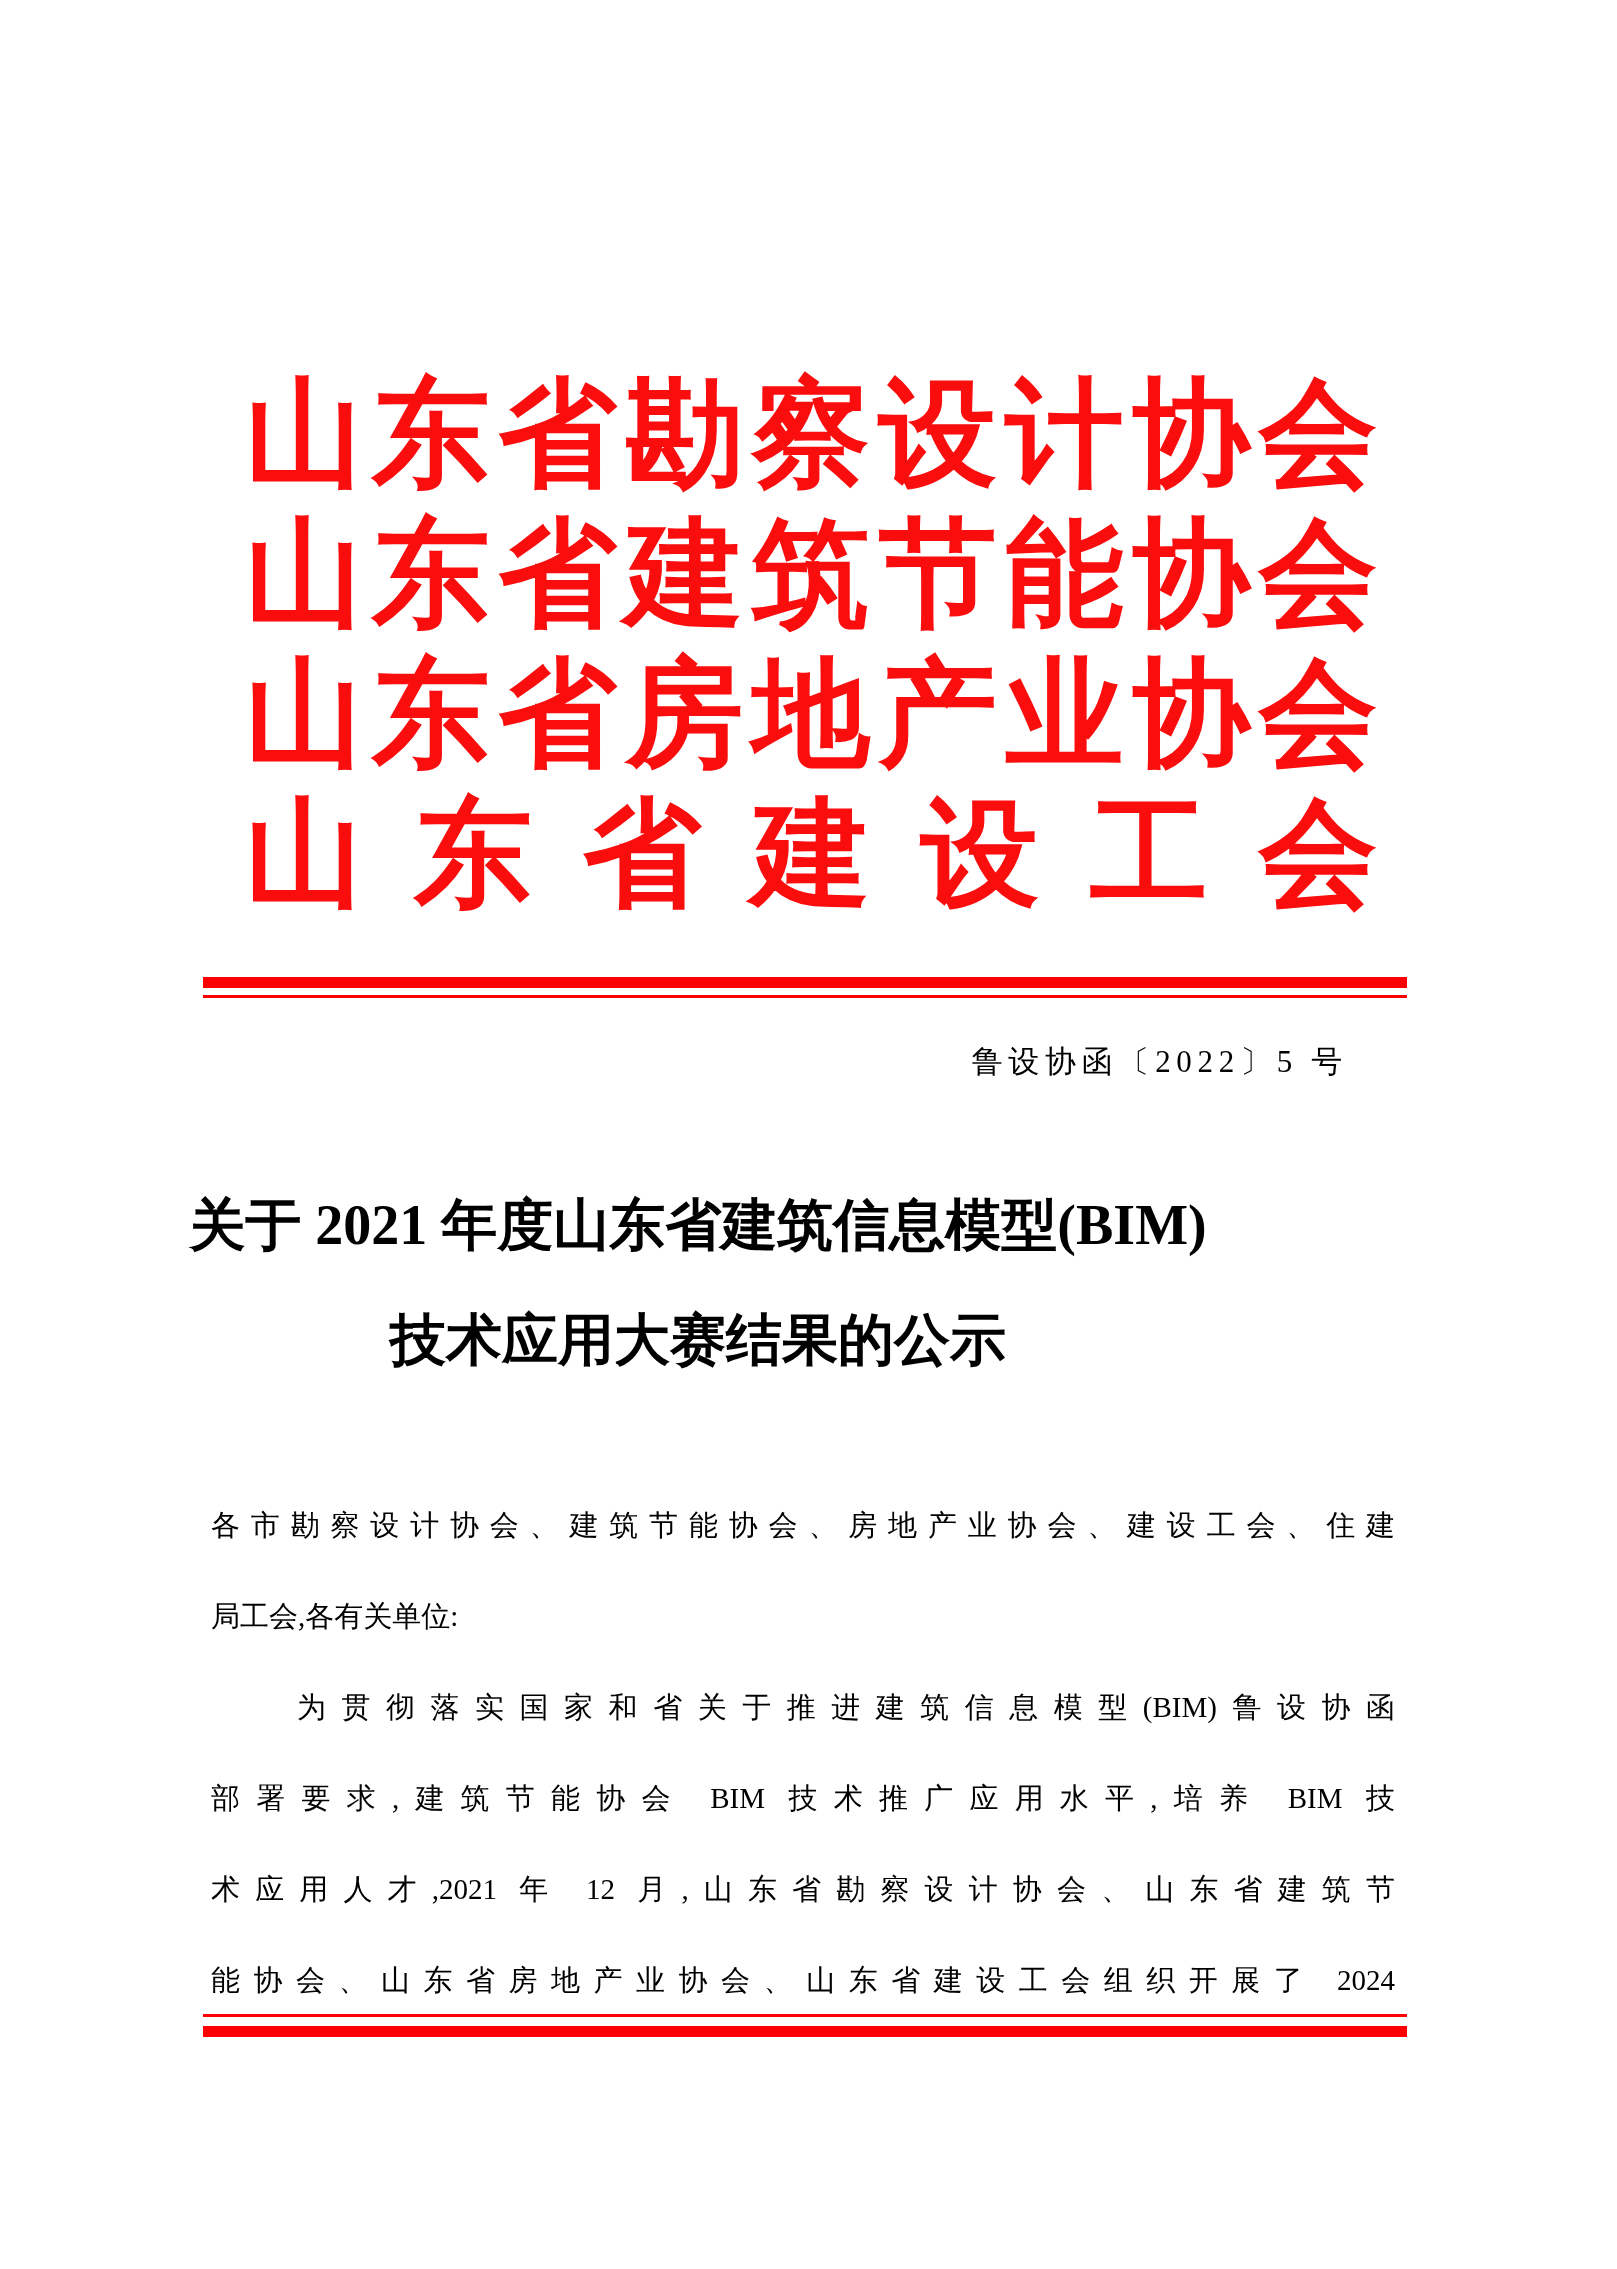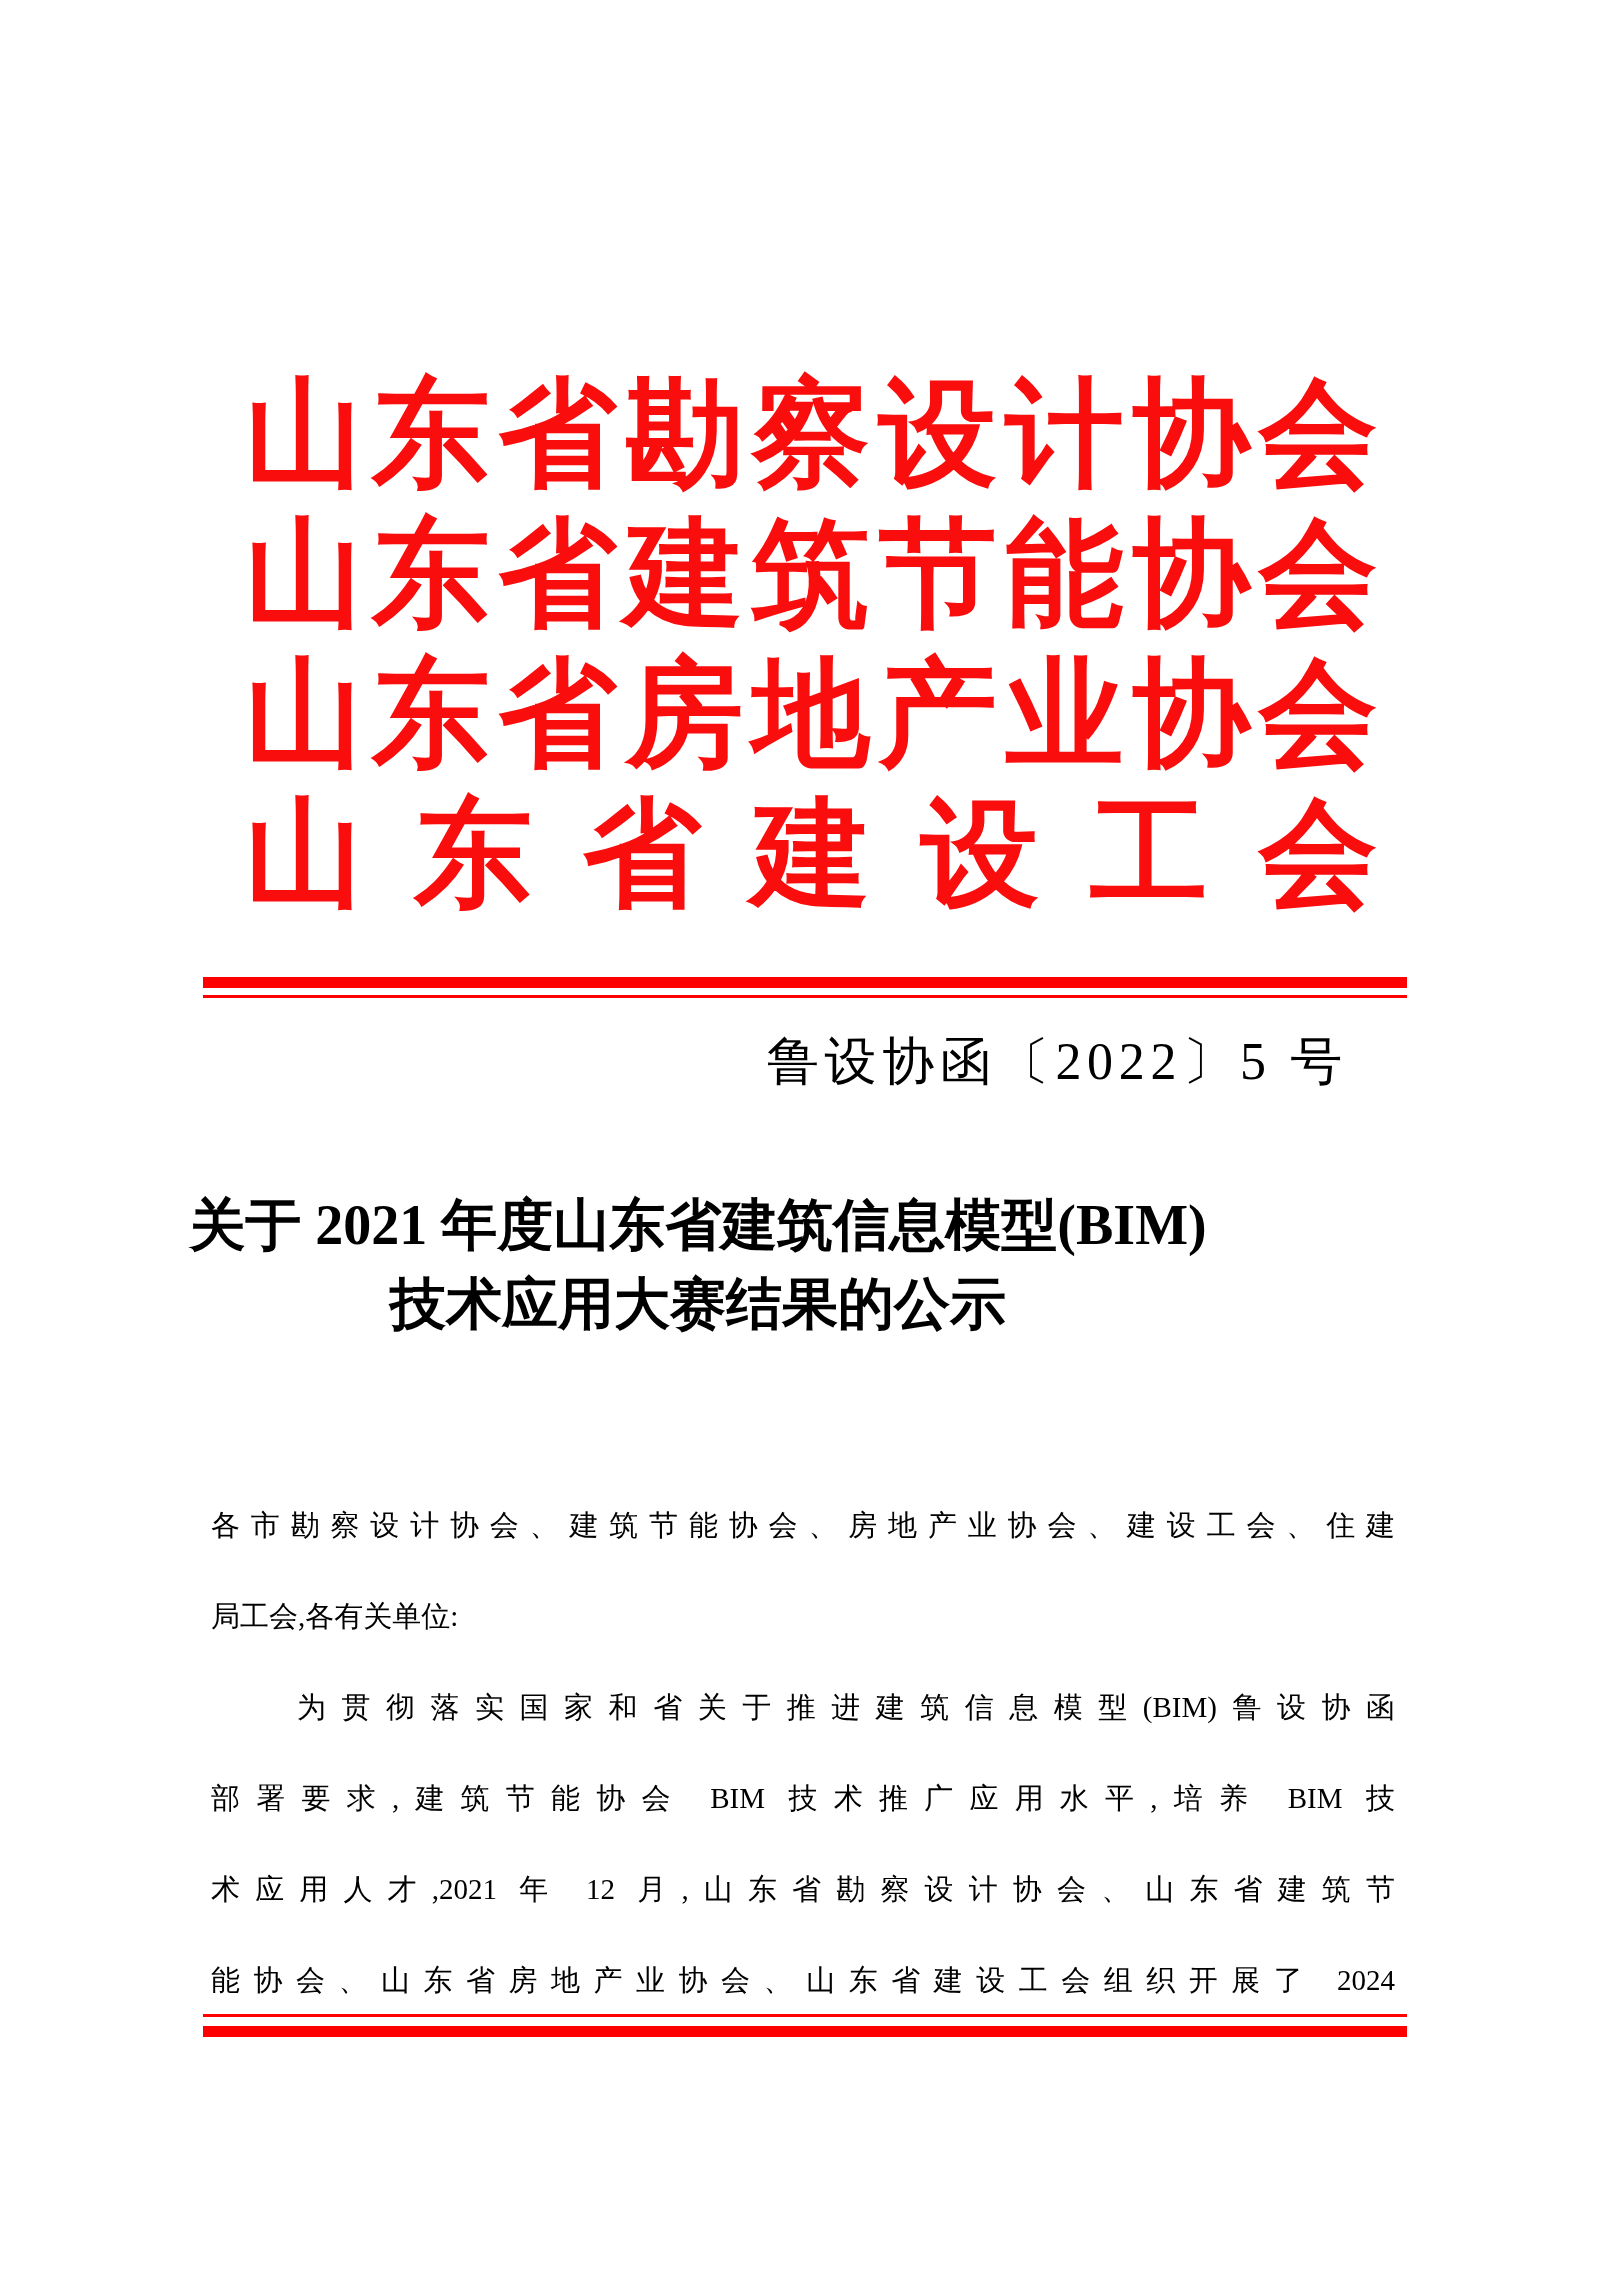--- a/index.html
+++ b/index.html
@@ -48,38 +48,38 @@
   .rule .bar-thick{height:10.5px;background:var(--red-rule);}
   .rule-top .bar-thin{height:2.9px;background:var(--red-rule);margin-top:7.6px;}
   .rule-bottom .bar-thin{height:2.9px;background:var(--red-rule);}
   .rule-bottom .bar-thick{margin-top:9.5px;}
 
   
   .doc-number{
     position:absolute;
     top:1037px;
     right:270px;
-    font-size:52px;
+    font-size:31px;
     line-height:49px;
     letter-spacing:5.7px;
     color:var(--ink);
     white-space:nowrap;
   }
 
   
   .title-block{
     position:absolute;
     left:0; top:1196px;
     width:1396px;
     text-align:center;
     font-weight:bold;
     color:var(--ink);
   }
   .title-line{font-size:56px;line-height:59px;white-space:nowrap;}
-  .title-line2{margin-top:20px;}
+  .title-line2{margin-top:56px;}
 
   
   .body-block{
     position:absolute;
     left:211px; top:1480px;
     width:1184px;
     font-size:29px;
     color:var(--ink);
   }
   .body-line{

